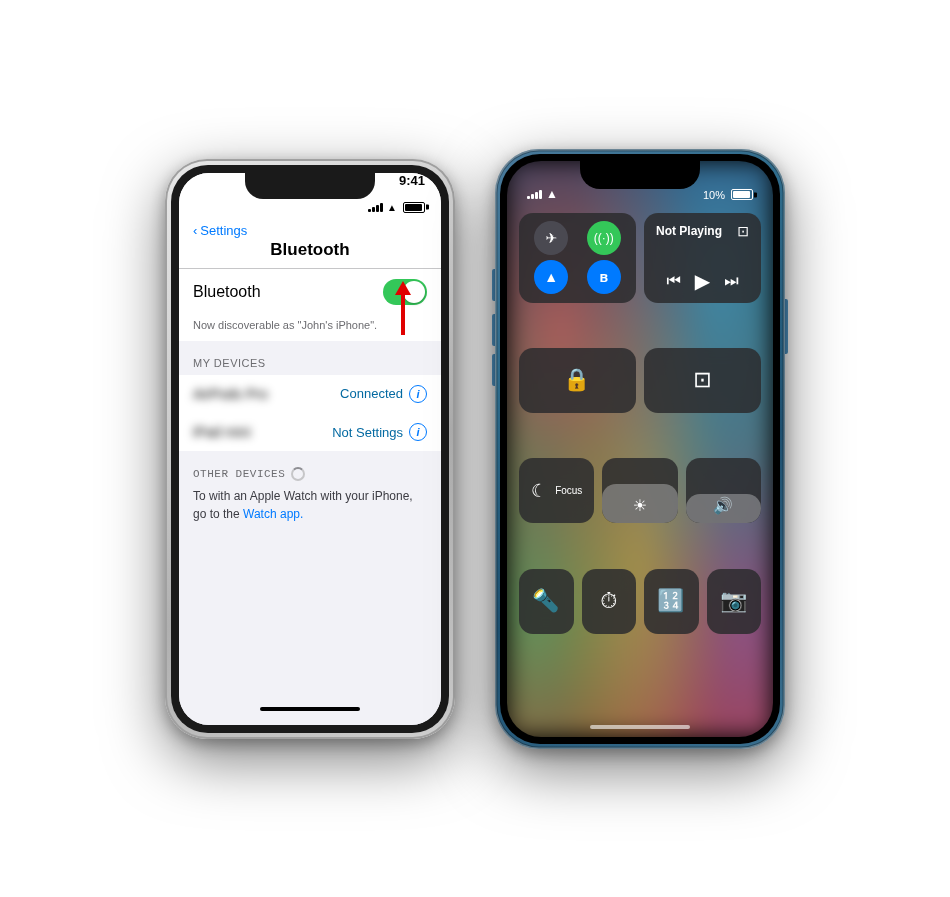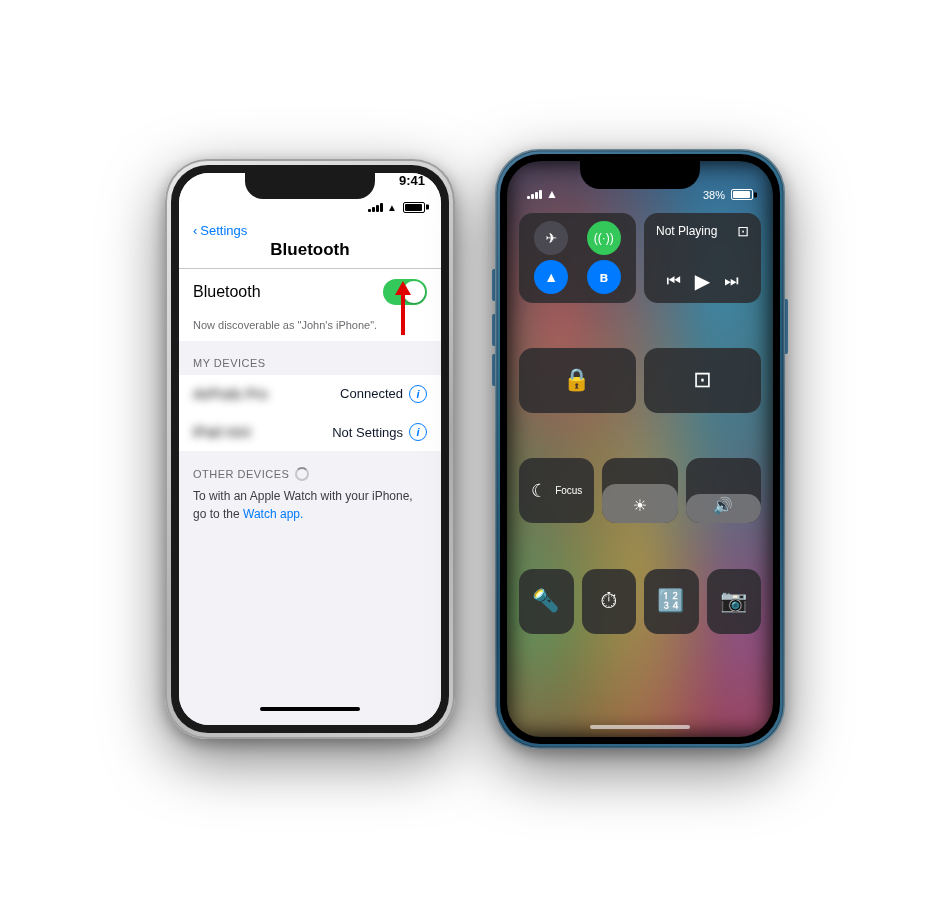--- a/index.html
+++ b/index.html
@@ -261,21 +261,21 @@
     }
 
     .device-status {
       display: flex;
       align-items: center;
       gap: 6px;
     }
 
     .device-status-text {
       font-size: 13px;
-      color: #0f172a;
+      color: #0369a1;
     }
 
     .info-circle {
       width: 18px;
       height: 18px;
       border: 1.5px solid #007aff;
       border-radius: 50%;
       display: flex;
       align-items: center;
       justify-content: center;
@@ -283,20 +283,21 @@
       font-size: 11px;
       font-style: italic;
       font-weight: 600;
     }
 
     .other-header {
       display: flex;
       align-items: center;
       gap: 6px;
       padding: 16px 14px 6px;
+      font-family: Liberation Mono, monospace;
     }
 
     .other-header-text {
       font-size: 11px;
       color: #6c6c70;
       text-transform: uppercase;
       letter-spacing: 0.5px;
     }
 
     .spinner {
@@ -498,21 +499,21 @@
     }
 
     .media-airplay {
       font-size: 14px;
       color: #ffffff;
     }
 
     .media-not-playing {
       font-size: 12px;
       color: #ffffff;
-      font-weight: 400;
+      font-weight: 700;
     }
 
     .media-controls {
       display: flex;
       align-items: center;
       justify-content: center;
       gap: 14px;
     }
 
     .media-btn {
@@ -742,21 +743,21 @@
           <div class="status-icons2">
             <div class="signal-bars">
               <div class="signal-bar" style="height:3px;background:white"></div>
               <div class="signal-bar" style="height:5px;background:white"></div>
               <div class="signal-bar" style="height:7px;background:white"></div>
               <div class="signal-bar" style="height:9px;background:white"></div>
             </div>
             <span style="color:white;font-size:12px;">▲</span>
           </div>
           <div class="status-icons2">
-            <span style="color:white;font-size:11px;font-weight:500;">38%</span>
+            <span style="color:white;font-size:11px;font-weight:500;">10%</span>
             <div class="battery-icon" style="border-color:white;">
               <div class="battery-fill" style="background:white;"></div>
             </div>
           </div>
         </div>
 
         <div class="cc-grid">
 
           <div class="cc-row1">
 

